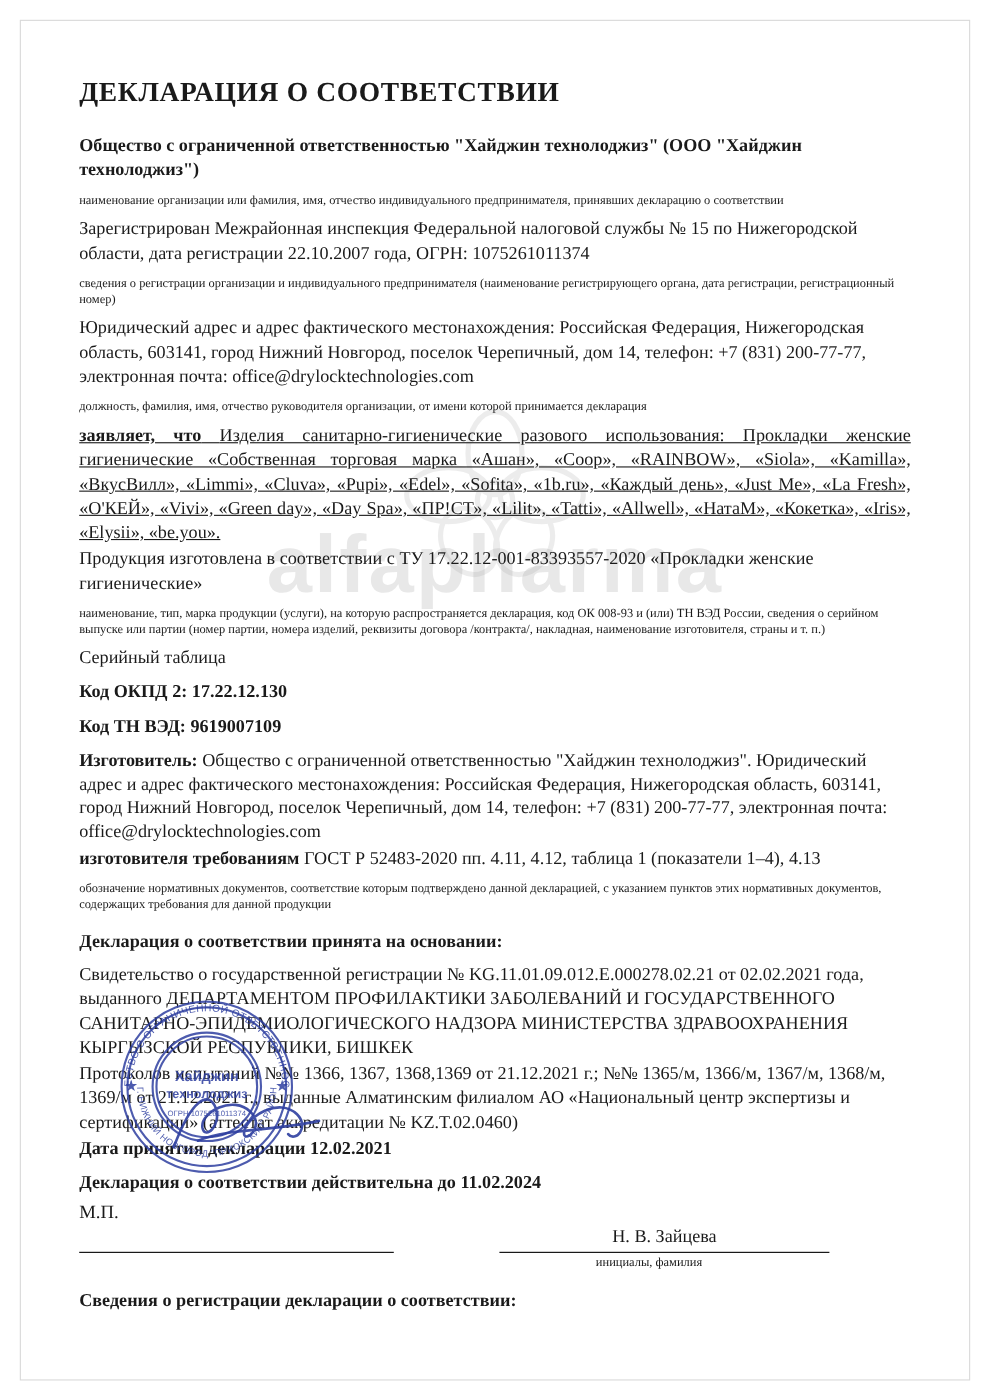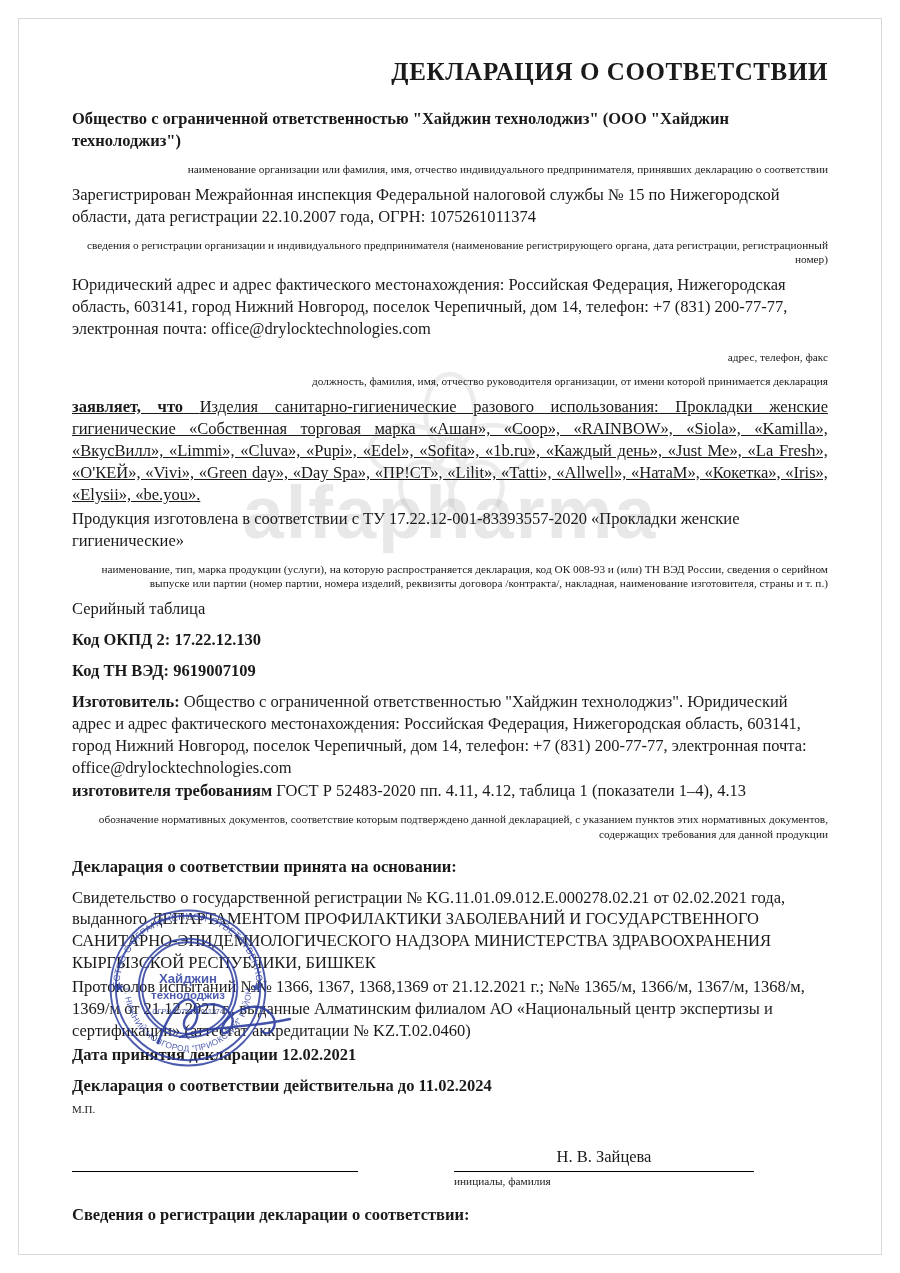--- a/index.html
+++ b/index.html
@@ -49,52 +49,51 @@
     position: absolute;
     left: 50%;
     top: 360px;
     transform: translateX(-50%);
     width: 190px;
     height: 170px;
     pointer-events: none;
     opacity: 0.18;
   }
   h1.title {
-    text-align: right;
+    text-align: left;
     font-size: 25px;
     font-weight: 700;
     letter-spacing: 0.6px;
-    margin: 0 0 22px 0;
+    margin: 13px 0 22px 0;
     font-family: "Liberation Serif", serif;
   }
   .p {
     font-size: 16.5px;
     line-height: 1.33;
     margin: 0 0 2px 0;
     text-align: left;
   }
   .p b, .b {
     font-weight: 700;
   }
   .caption {
     font-size: 11.3px;
     line-height: 1.25;
-    text-align: right;
+    text-align: left;
     margin: 10px 0 8px 0;
     color: #1a1a1a;
   }
   .gap-sm { height: 7px; }
   .gap-md { height: 13px; }
   .justify {
     text-align: justify;
     text-decoration: underline;
   }
   .sign-row {
     position: relative;
-    margin-top: 30px;
     height: 46px;
   }
   .sign-line-left {
     position: absolute;
     left: 0;
     top: 26px;
     width: 286px;
     border-bottom: 1px solid #000;
   }
   .sign-line-right {
@@ -107,27 +106,28 @@
   .sign-name {
     position: absolute;
     left: 382px;
     top: 2px;
     width: 300px;
     text-align: center;
     font-size: 16.5px;
   }
   .sign-caption {
     position: absolute;
-    left: 382px;
+    left: 368px;
     top: 30px;
     width: 300px;
+    text-align: center;
     font-size: 11.3px;
   }
   .mp {
-    font-size: 11px;
+    font-size: 17px;
     margin-top: 6px;
   }
   
   .stamp {
     position: absolute;
     left: 100px;
     top: 900px;
     width: 176px;
     height: 176px;
     pointer-events: none;
@@ -165,21 +165,20 @@
 
     <h1 class="title">ДЕКЛАРАЦИЯ О СООТВЕТСТВИИ</h1>
 
     <div class="p b">Общество с ограниченной ответственностью "Хайджин технолоджиз" (ООО "Хайджин технолоджиз")</div>
     <div class="caption">наименование организации или фамилия, имя, отчество индивидуального предпринимателя, принявших декларацию о соответствии</div>
 
     <div class="p">Зарегистрирован Межрайонная инспекция Федеральной налоговой службы № 15 по Нижегородской области, дата регистрации 22.10.2007 года, ОГРН: 1075261011374</div>
     <div class="caption">сведения о регистрации организации и индивидуального предпринимателя (наименование регистрирующего органа, дата регистрации, регистрационный номер)</div>
 
     <div class="p">Юридический адрес и адрес фактического местонахождения: Российская Федерация, Нижегородская область, 603141, город Нижний Новгород, поселок Черепичный, дом 14, телефон: +7 (831) 200-77-77, электронная почта: office@drylocktechnologies.com</div>
-    <div class="caption">адрес, телефон, факс</div>
 
     <div class="caption">должность, фамилия, имя, отчество руководителя организации, от имени которой принимается декларация</div>
 
     <div class="p justify">
       <span class="b">заявляет, что</span>
       <span>Изделия санитарно-гигиенические разового использования: Прокладки женские гигиенические «Собственная торговая марка «Ашан», «Соор», «RAINBOW», «Siola», «Kamilla», «ВкусВилл», «Limmi», «Cluva», «Pupi», «Edel», «Sofita», «1b.ru», «Каждый день», «Just Me», «La Fresh», «О'КЕЙ», «Vivi», «Green day», «Day Spa», «ПР!СТ», «Lilit», «Tatti», «Allwell», «НатаМ», «Кокетка», «Iris», «Elysii», «be.you».</span>
     </div>
     <div class="p">Продукция изготовлена в соответствии с ТУ 17.22.12-001-83393557-2020 «Прокладки женские гигиенические»</div>
     <div class="caption">наименование, тип, марка продукции (услуги), на которую распространяется декларация, код ОК 008-93 и (или) ТН ВЭД России, сведения о серийном выпуске или партии (номер партии, номера изделий, реквизиты договора /контракта/, накладная, наименование изготовителя, страны и т. п.)</div>
 

